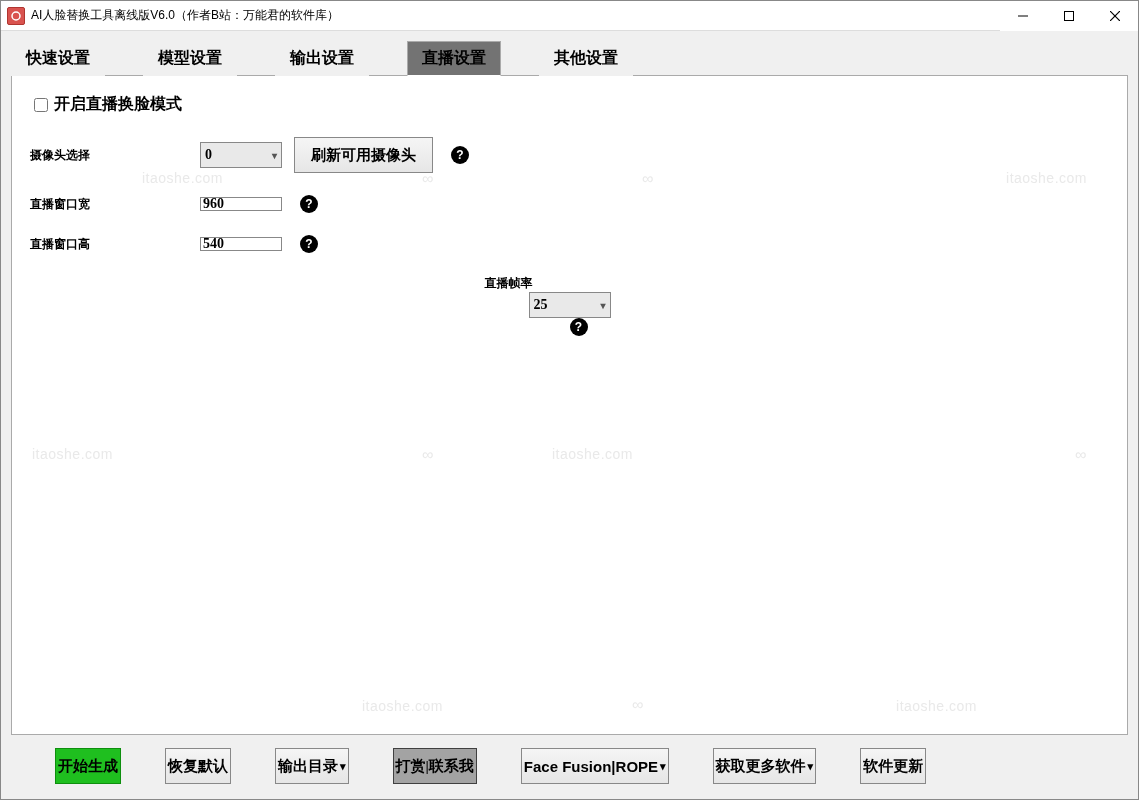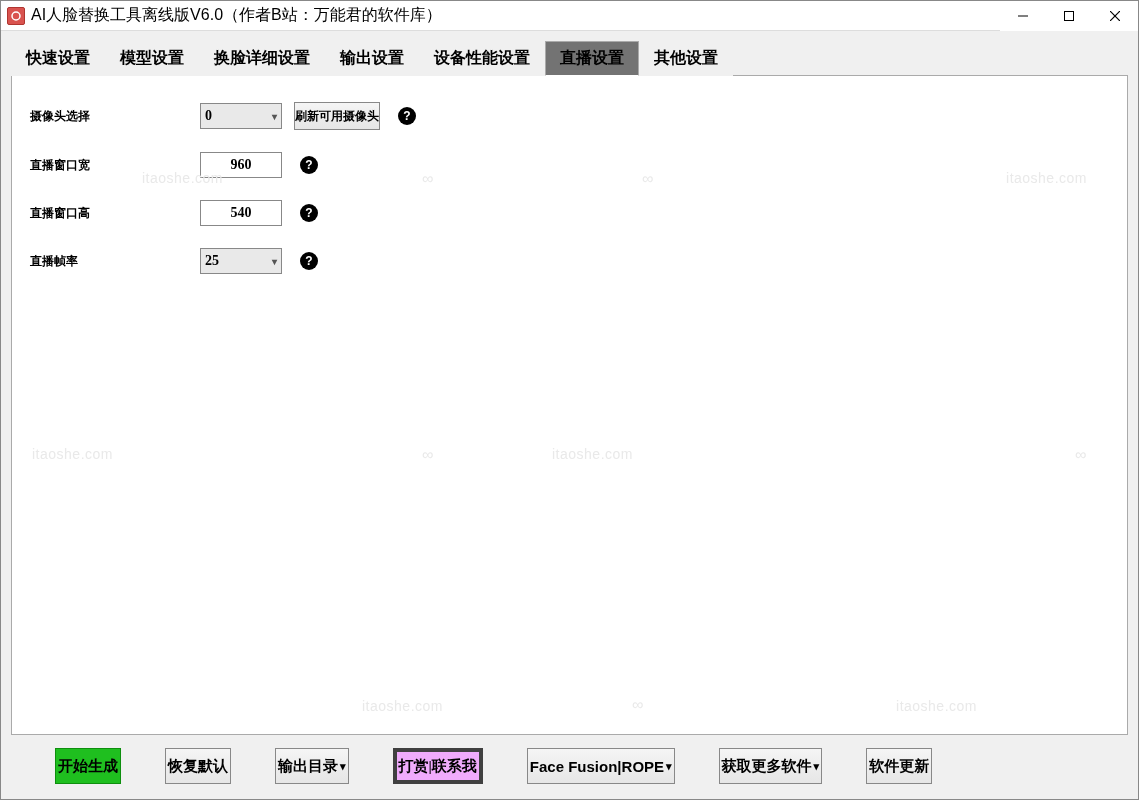--- a/index.html
+++ b/index.html
@@ -1,55 +1,55 @@
 <!DOCTYPE html>
 <html><head>
 <meta charset="utf-8">
 <style>
   * { box-sizing: border-box; }
   html, body { margin:0; padding:0; font-family:"Microsoft YaHei","SimSun",sans-serif; font-size:14px; background:#fff; }
   .window { width:1139px; height:800px; border:1px solid #888; display:flex; flex-direction:column; background:#f0f0f0; }
   .titlebar { height:30px; background:#fff; display:flex; align-items:center; padding:0 0 0 6px; border-bottom:1px solid #ddd; }
   .titlebar-icon { width:18px; height:18px; background:#d9534f; border:1px solid #b03530; border-radius:2px; margin-right:6px; display:flex; align-items:center; justify-content:center; }
   .titlebar-icon svg { width:12px; height:12px; }
-  .titlebar-text { font-size:16px; color:#000; font-family:"SimSun","Microsoft YaHei",sans-serif; }
+  .titlebar-text { font-size:12px; color:#000; font-family:"SimSun","Microsoft YaHei",sans-serif; }
   .titlebar-buttons { margin-left:auto; display:flex; }
   .tb-btn { width:46px; height:30px; display:flex; align-items:center; justify-content:center; background:#fff; }
   .tb-btn svg { width:10px; height:10px; stroke:#000; stroke-width:1; fill:none; }
   .tb-btn.close svg { stroke-width:1.2; }
 
   .body-area { flex:1; padding:10px 10px 10px 10px; display:flex; flex-direction:column; background:#f0f0f0; }
 
-  .tabbar { display:flex; position:relative; z-index:2; }
+  .tabbar { display:flex; position:relative; z-index:2;gap:38px; }
   .tab { padding:6px 14px 6px 14px; font-size:16px; font-weight:bold; font-family:"SimSun","NSimSun",serif; border:1px solid transparent; background:#f0f0f0; cursor:default; position:relative; }
   .tab.active { background:#737373; border:1px solid #aaa; border-bottom:1px solid #fff; }
   .tabpanel { flex:1; background:#fff; border:1px solid #aaa; margin-top:-1px; padding:16px 18px; position:relative; z-index:1; }
 
   .form-row { display:flex; align-items:center; margin:10px 0 22px 0; }
   .row-label { width:170px; font-size:12px; font-weight:bold; font-family:"SimSun","NSimSun",serif; }
   .chk-row { display:flex; align-items:center; margin:2px 0 22px 0; }
   .chk { width:14px; height:14px; margin-right:6px; }
   .chk-label { font-size:16px; font-weight:bold; font-family:"SimSun","NSimSun",serif; }
 
   .select { width:82px; height:26px; border:1px solid #888; background:#e9e9e9; font-size:14px; padding:0 4px; display:flex; align-items:center; justify-content:space-between; font-weight:bold; font-family:"SimSun","NSimSun",serif; }
   .select .caret { font-size:10px; color:#555; }
 
-  .txt { width:82px; height:26px; border:1px solid #888; background:#fff; text-align:center; font-size:14px; font-weight:bold; font-family:"SimSun","NSimSun",serif; }
-
-  .btn { height:28px; border:1px solid #888; background:linear-gradient(#f5f5f5,#e6e6e6); padding:0 0; font-size:12px; font-weight:bold; font-family:"SimSun","NSimSun",serif; display:flex; align-items:center; }
+  .txt { width:82px; height:14px; border:1px solid #888; background:#fff; text-align:left; font-size:14px; font-weight:bold; font-family:"SimSun","NSimSun",serif; }
+
+  .btn { height:36px; border:1px solid #888; background:linear-gradient(#f5f5f5,#e6e6e6); padding:0 16px; font-size:15px; font-weight:bold; font-family:"SimSun","NSimSun",serif; display:flex; align-items:center; }
 
   .help { width:18px; height:18px; border-radius:50%; background:#000; color:#fff; font-weight:bold; font-size:12px; display:flex; align-items:center; justify-content:center; margin-left:18px; }
 
   .gap12 { width:12px; }
 
   .bottombar { height:54px; padding:0 14px 12px 14px; display:flex; align-items:center; gap:0; }
   .bbtn { height:36px; border:1px solid #888; background:linear-gradient(#f5f5f5,#e6e6e6); padding:0 2px; font-size:15px; font-weight:bold; font-family:"SimSun","NSimSun",serif; display:flex; align-items:center; }
   .bbtn .dd { margin-left:2px; font-size:11px; }
   .bbtn.green { background:#1fbf1f; color:#000; border:1px solid #0e8f0e; }
-  .bbtn.pink { background:#f0abfc; border:4px solid #404040; }
+  .bbtn.pink { background:#a3a3a3; border:1px solid #404040; }
 
   
   .wm { position:absolute; color:#e9e9e9; font-size:14px; font-family:sans-serif; pointer-events:none; user-select:none; letter-spacing:0.5px; display:flex; align-items:center; gap:4px; }
   .wm .infinity { font-size:16px; }
 </style>
 </head>
 <body>
 
 <div class="window">
 
@@ -78,23 +78,21 @@
           </svg>
       </div>
     </div>
   </div>
 
   <div class="body-area">
 
     <div class="tabbar">
       <div class="tab">快速设置</div>
       <div class="tab">模型设置</div>
-      <div class="tab">换脸详细设置</div>
       <div class="tab">输出设置</div>
-      <div class="tab">设备性能设置</div>
       <div class="tab active">直播设置</div>
       <div class="tab">其他设置</div>
     </div>
 
     <div class="tabpanel">
 
       <div class="wm" style="top:94px; left:130px;">
           <span>itaoshe.com</span>
         </div>
       <div class="wm" style="top:94px; left:410px;">
@@ -121,20 +119,24 @@
       <div class="wm" style="bottom:20px; left:350px;">
           <span>itaoshe.com</span>
         </div>
       <div class="wm" style="bottom:20px; left:620px;">
           <span class="infinity">∞</span>
         </div>
       <div class="wm" style="bottom:20px; right:150px;">
           <span>itaoshe.com</span>
         </div>
 
+      <div class="chk-row">
+        <input type="checkbox" class="chk" style="">
+        <span class="chk-label">开启直播换脸模式</span>
+      </div>
 
       <div class="form-row">
         <div class="row-label">摄像头选择</div>
         <div class="select">
           <span>0</span>
           <span class="caret">▾</span>
         </div>
         <div class="gap12"></div>
         <div class="btn">
           <span>刷新可用摄像头</span>
@@ -147,21 +149,21 @@
         <input class="txt" value="960" style="">
         <div class="help">?</div>
       </div>
 
       <div class="form-row">
         <div class="row-label">直播窗口高</div>
         <input class="txt" value="540" style="">
         <div class="help">?</div>
       </div>
 
-      <div class="form-row" style="margin-bottom:6px;">
+      <div class="form-row" style="margin-bottom:6px;flex-direction:column;">
         <div class="row-label">直播帧率</div>
         <div class="select">
           <span>25</span>
           <span class="caret">▾</span>
         </div>
         <div class="help">?</div>
       </div>
 
     </div>
 

